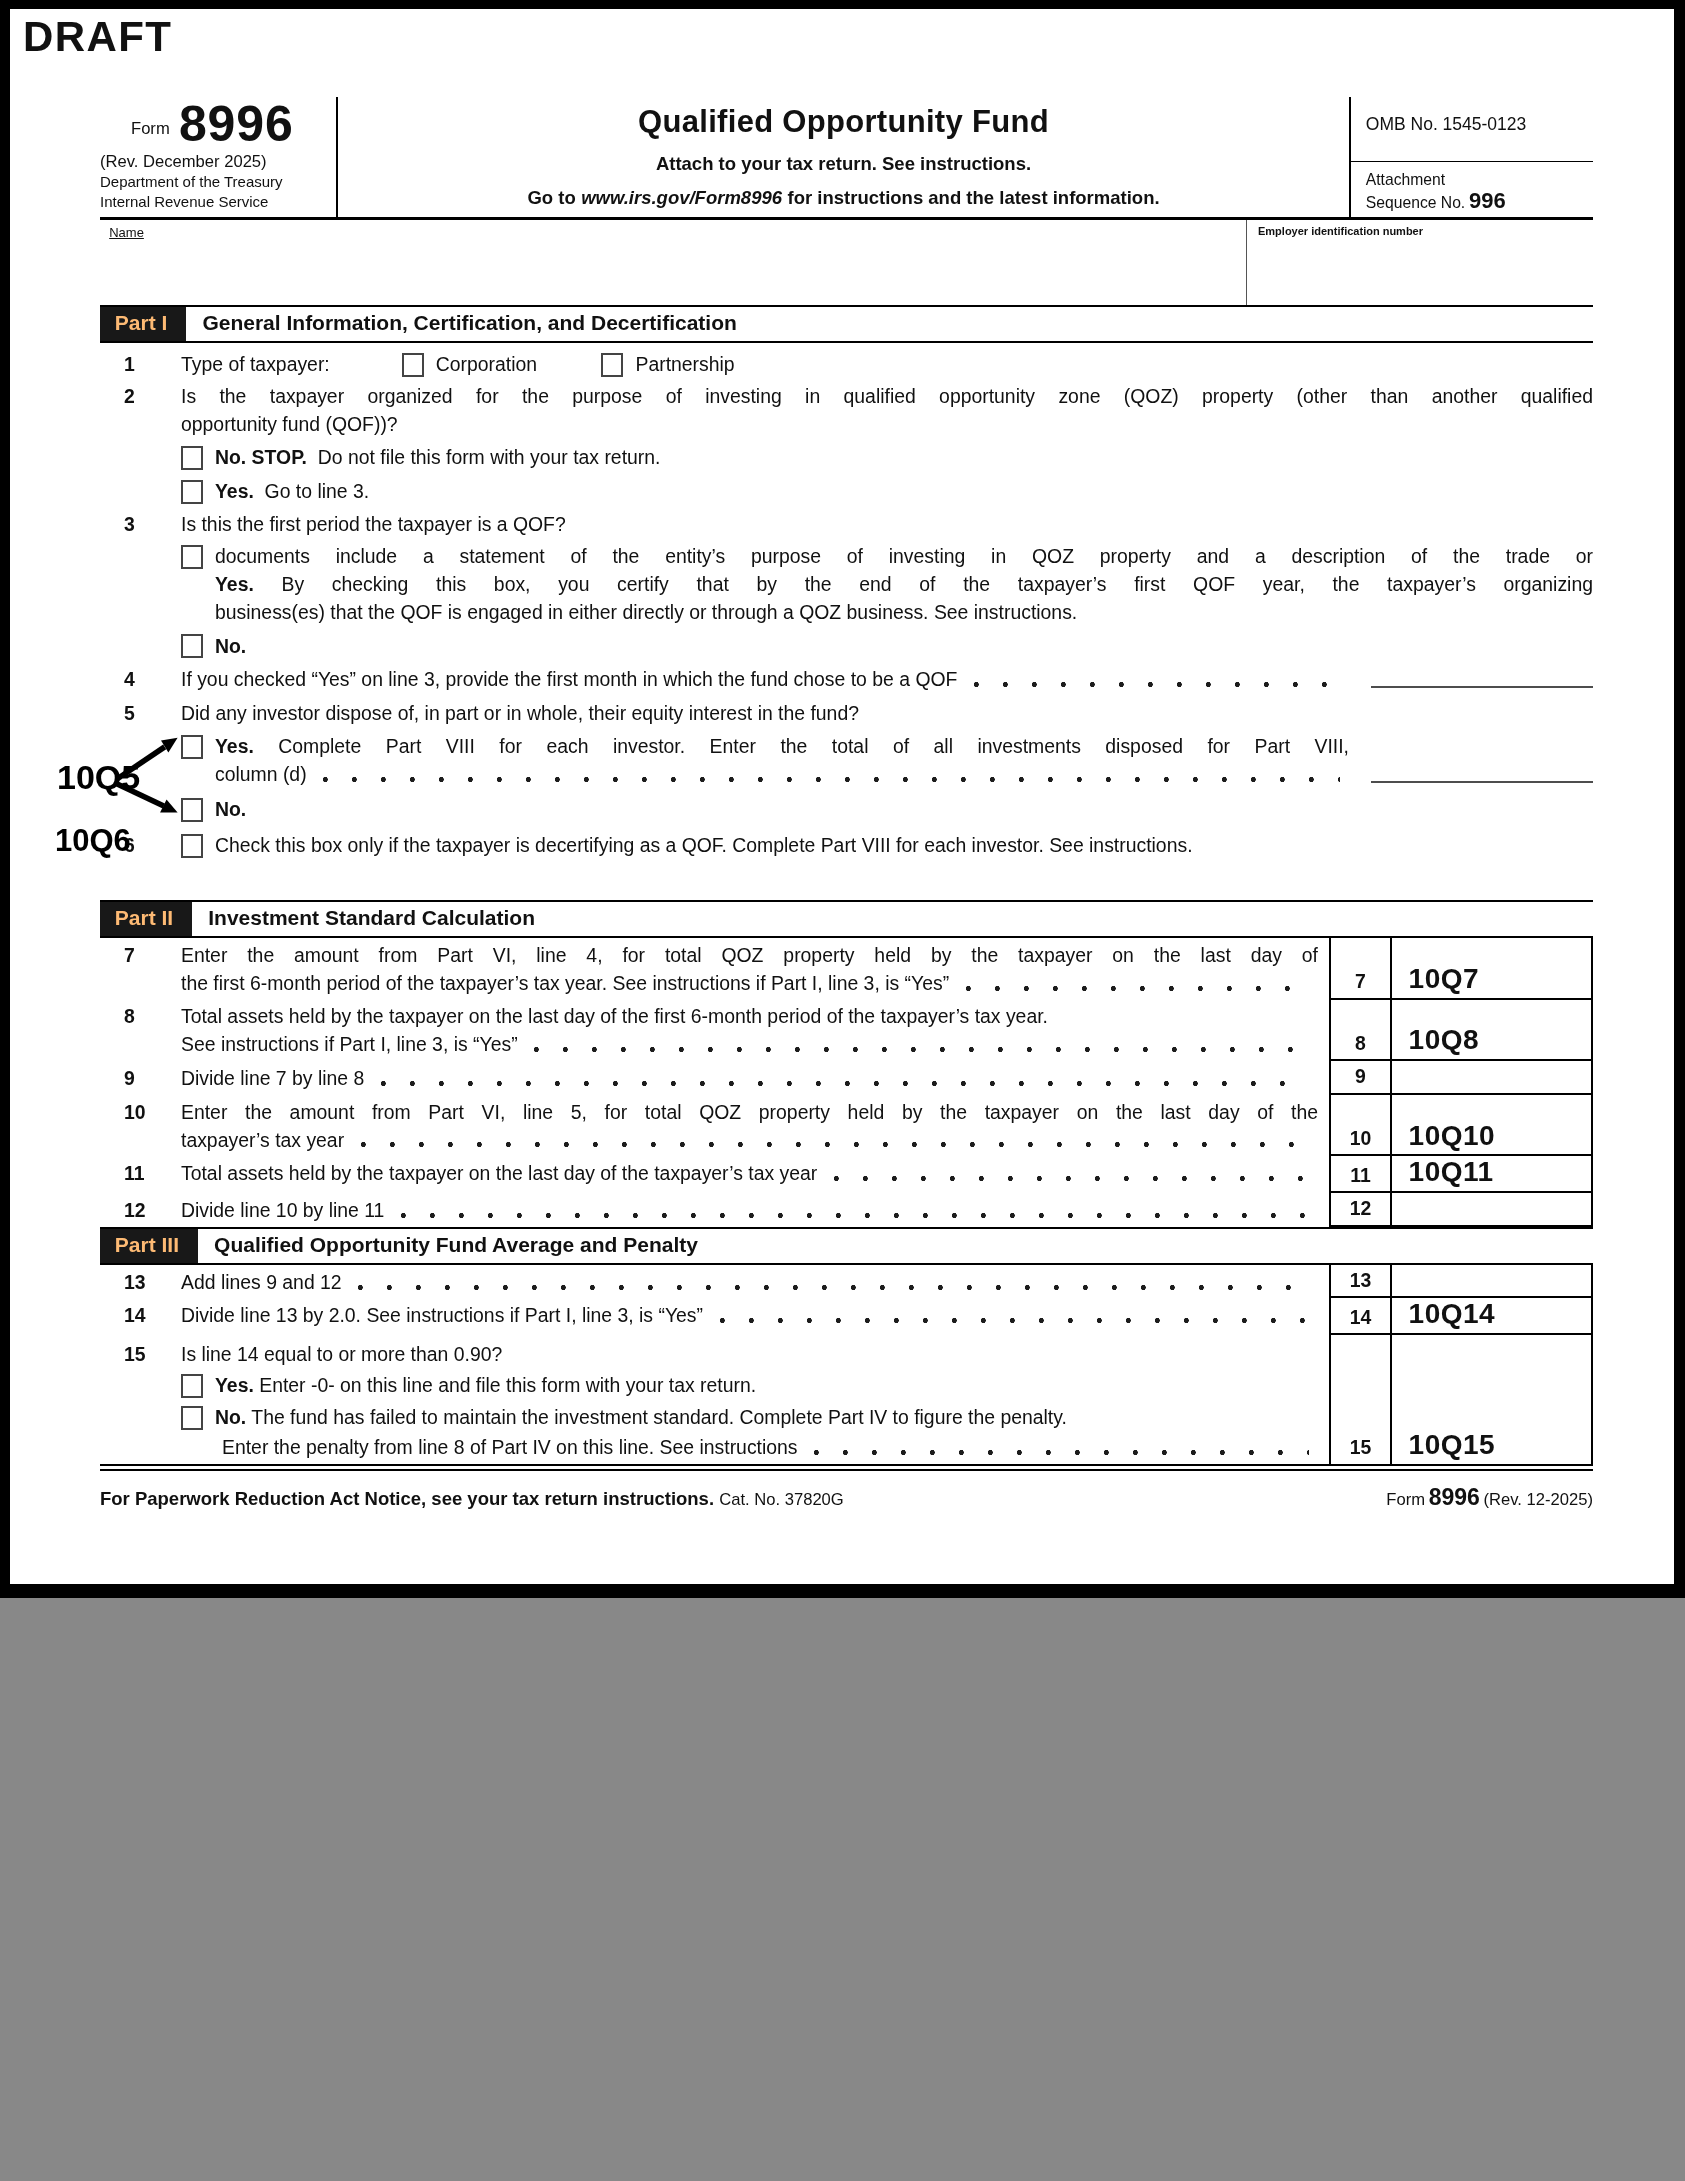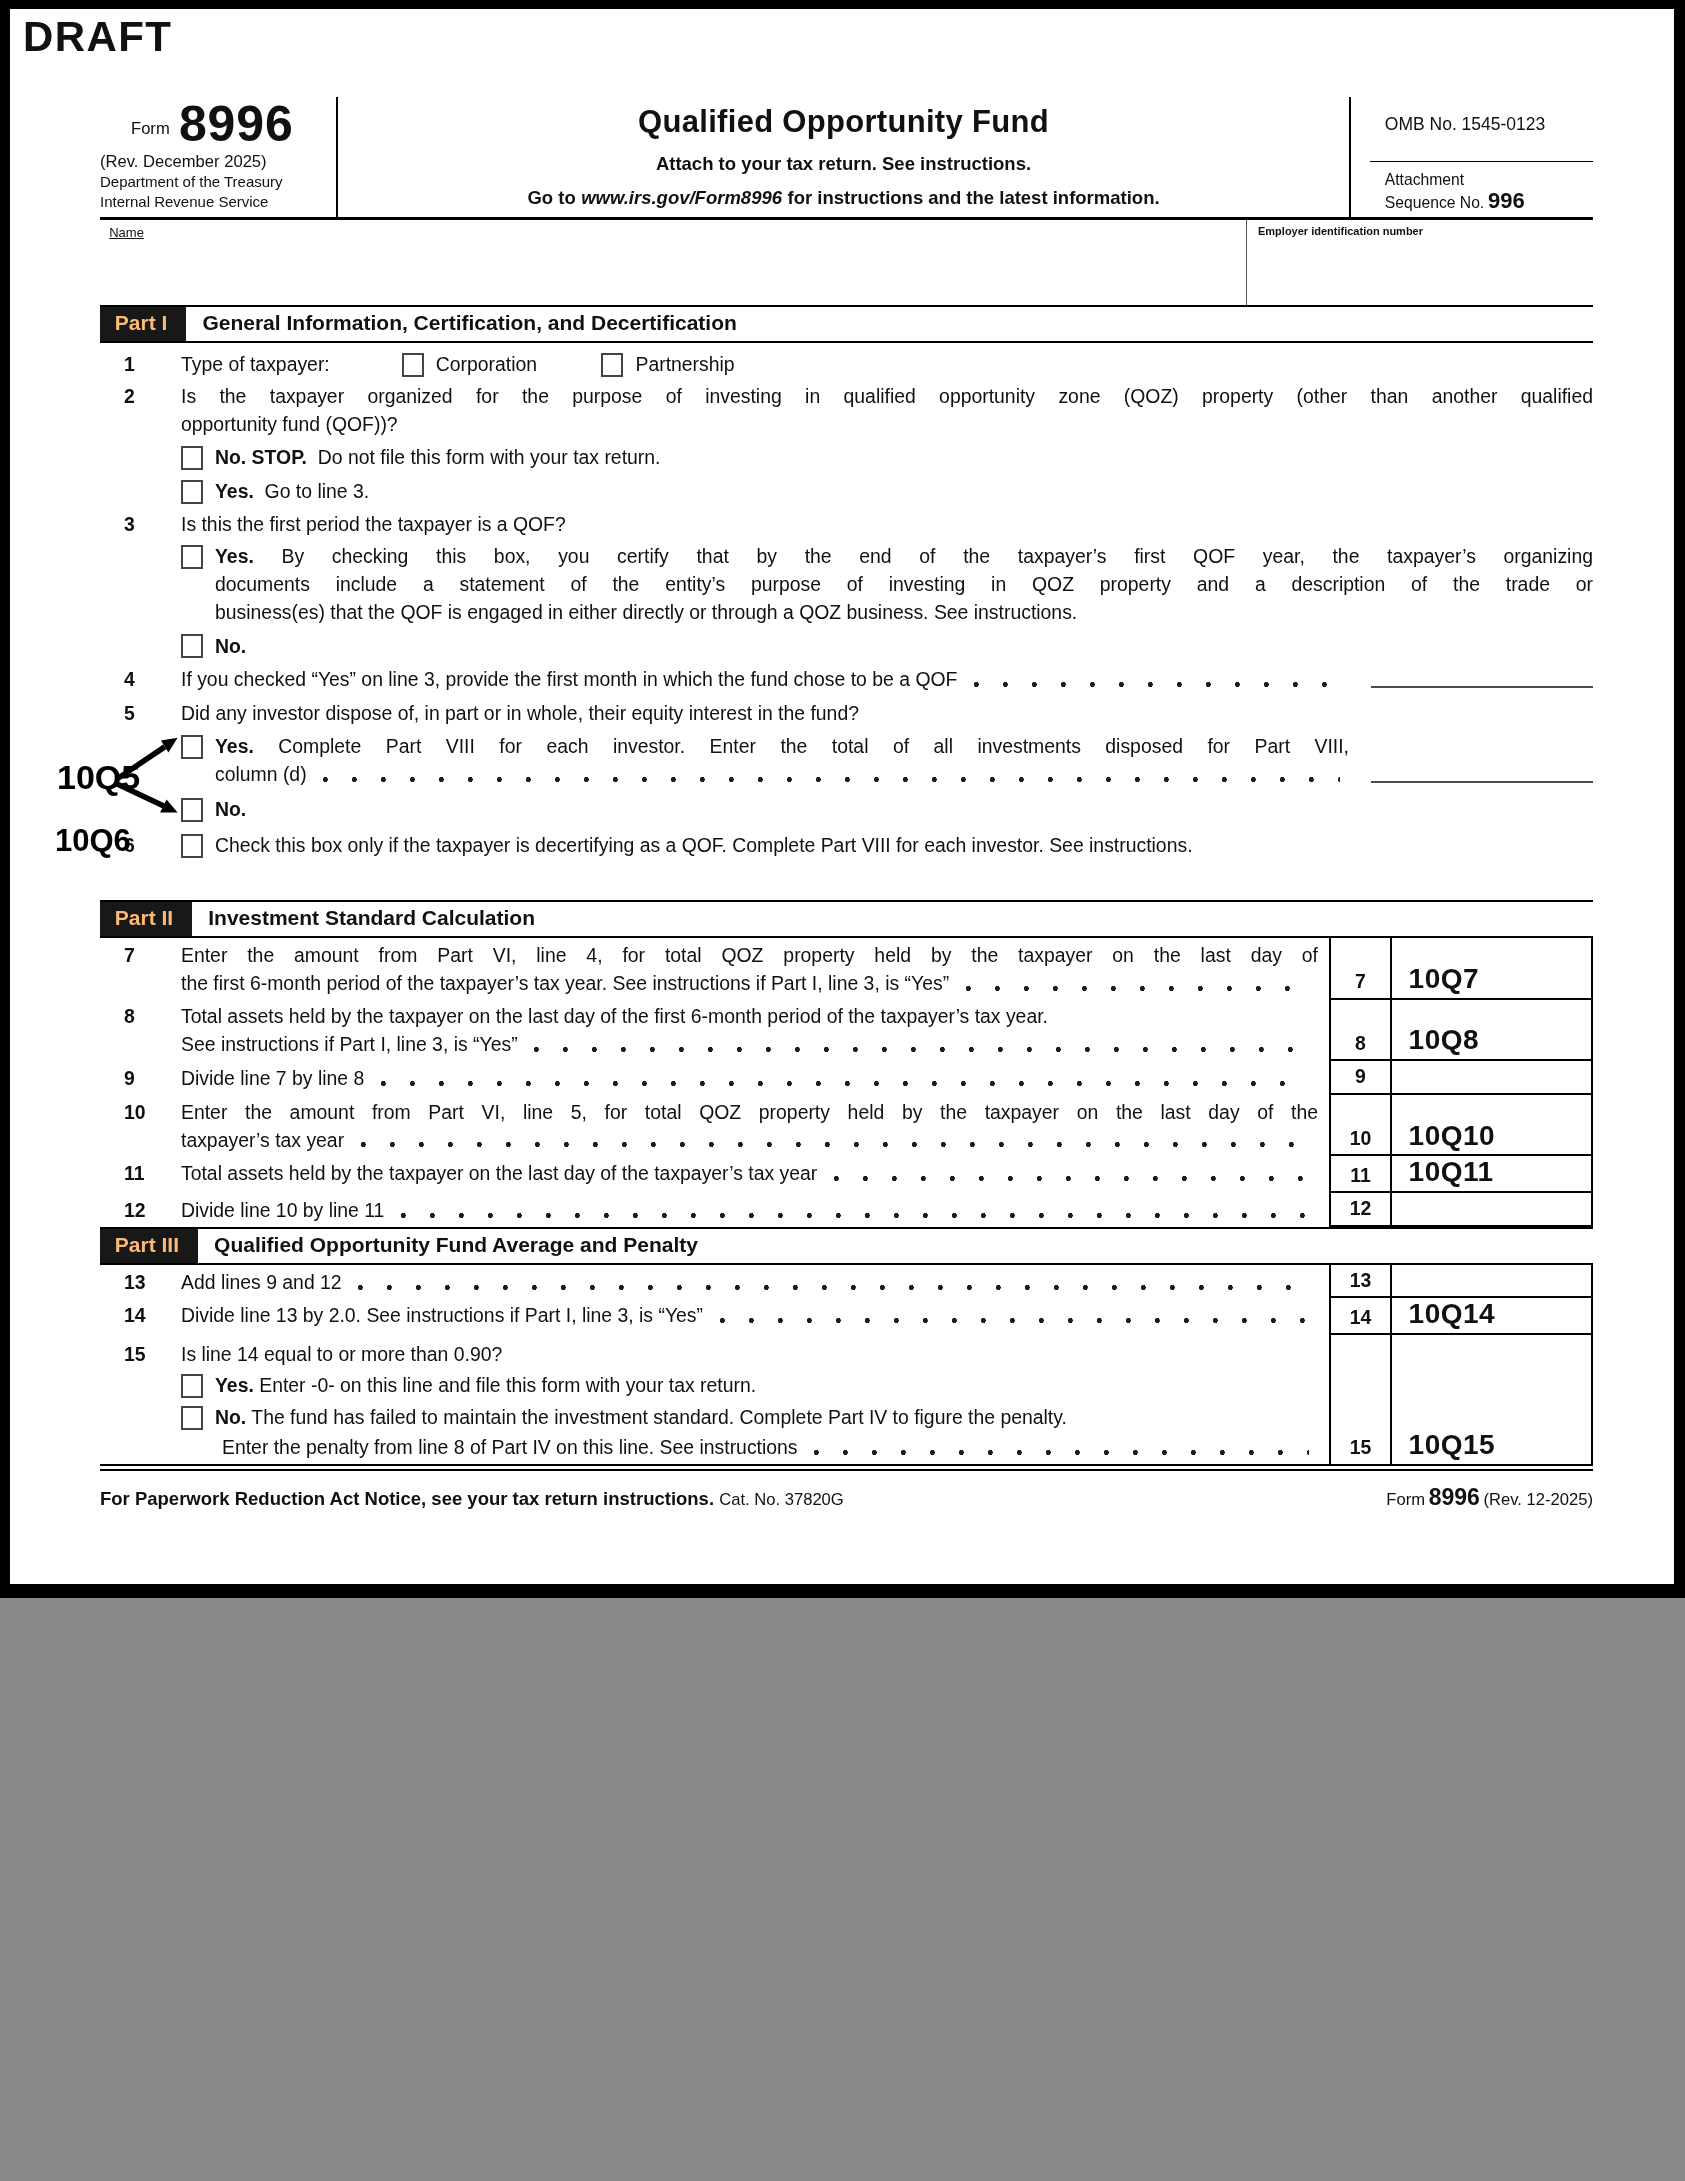--- a/index.html
+++ b/index.html
@@ -16,21 +16,21 @@
   .fh-form{font-size:16.6px;padding-bottom:6.5px;}
   .fh-num{font-size:50px;font-weight:bold;line-height:0.85;margin-left:9.2px;letter-spacing:0.9px;}
   .fh-rev{font-size:16.6px;margin-top:7.4px;}
   .fh-dept{font-size:15px;line-height:19.4px;}
   .fh-center{flex:1;border-right:2.8px solid #000;text-align:center;box-sizing:border-box;
              padding:7.4px 9.2px 5.5px;display:flex;flex-direction:column;justify-content:space-between;}
   .fh-title{font-size:31px;font-weight:bold;letter-spacing:0.3px;}
   .fh-attach{font-size:18.5px;font-weight:bold;}
   .fh-goto{font-size:18.5px;font-weight:bold;margin-bottom:1.8px;}
   .fh-url{font-style:italic;margin:0 5.5px 0 5.5px;}
-  .fh-right{width:242px;box-sizing:border-box;display:flex;flex-direction:column;padding-left:19px;}
+  .fh-right{width:242px;box-sizing:border-box;display:flex;flex-direction:column;}
   .fh-omb{padding:16.6px 0 0 14.8px;flex:1;font-size:17.5px;}
   .fh-seq{border-top:1.8px solid #000;padding:7.4px 0 3.7px 14.8px;font-size:15.7px;line-height:21px;}
   .seq-no{font-size:22px;font-weight:bold;margin-left:3.7px;}
 
   
   .name-row{display:flex;height:85px;}
   .name-cell{flex:1;border-right:1.8px solid #555;padding:5.5px 9.2px;font-size:13px;box-sizing:border-box;text-decoration:underline;}
   .ein-cell{width:346px;box-sizing:border-box;padding:5.5px 11px;font-size:11px;font-weight:bold;}
 
   
@@ -164,22 +164,22 @@
         <div class="ltext"><b>Yes.</b>&nbsp; <span>Go to line 3.</span></div>
       </div>
 
       <div class="row mt6">
         <span class="lnum">3</span>
         <div class="ltext">Is this the first period the taxpayer is a QOF?</div>
       </div>
       <div class="chkrow mt4">
         <span class="box"></span>
         <div class="ltext">
+          <div class="stretch">documents include a statement of the entity’s purpose of investing in QOZ property and a description of the trade or</div>
           <div class="stretch"><b>Yes.</b> <span>By checking this box, you certify that by the end of the taxpayer’s first QOF year, the taxpayer’s organizing</span></div>
-          <div class="stretch">documents include a statement of the entity’s purpose of investing in QOZ property and a description of the trade or</div>
           <div>business(es) that the QOF is engaged in either directly or through a QOZ business. See instructions.</div>
         </div>
       </div>
       <div class="chkrow mt6">
         <span class="box"></span>
         <div class="ltext"><b>No.</b></div>
       </div>
 
       <div class="row mt6">
         <span class="lnum">4</span>

